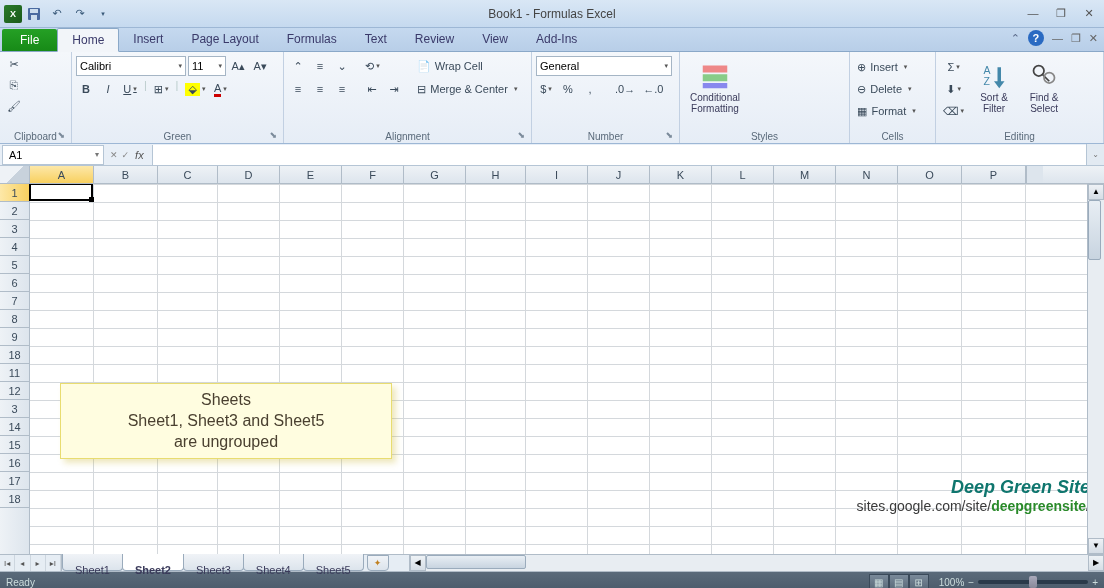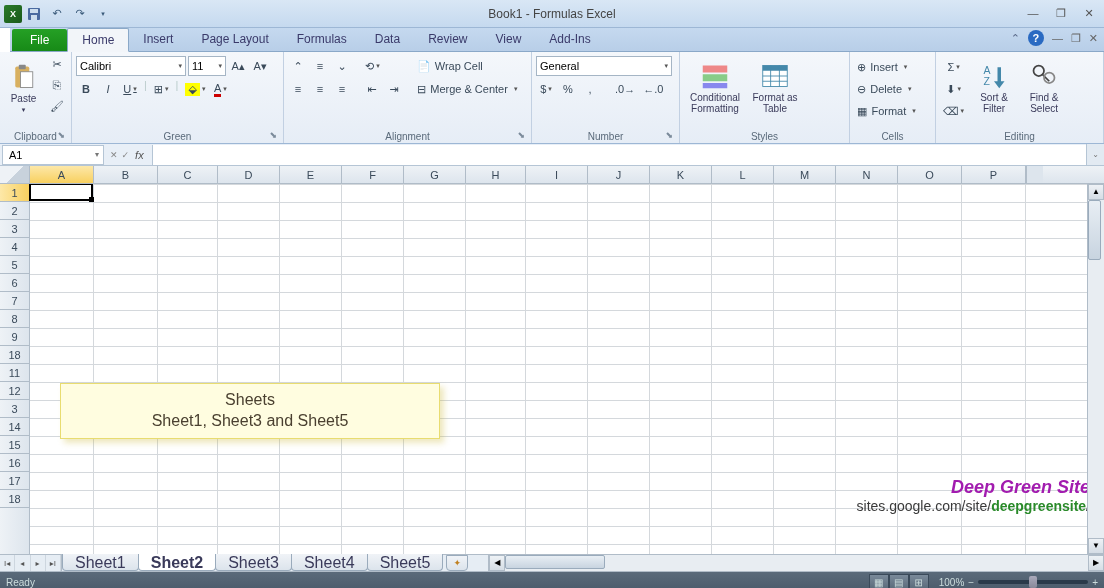--- a/index.html
+++ b/index.html
@@ -6,21 +6,21 @@
 body { width: 1104px; height: 588px; overflow: hidden; background: #fff; font-size: 11px; }
 
 .titlebar { height: 28px; background: linear-gradient(to bottom, #d9e7f5, #c5d9ef); display: flex; align-items: center; border-bottom: 1px solid #9db7d5; position: relative; }
 .titlebar .qat { display: flex; align-items: center; gap: 1px; padding-left: 4px; }
 .titlebar .icon-xl { width: 18px; height: 18px; background: linear-gradient(135deg, #2a7a2a, #1a5a1a); border-radius: 2px; display: flex; align-items: center; justify-content: center; color: white; font-size: 9px; font-weight: bold; }
 .titlebar .qat-btn { width: 22px; height: 22px; display: flex; align-items: center; justify-content: center; color: #3a5a7a; cursor: pointer; }
 .titlebar .title { position: absolute; left: 50%; transform: translateX(-50%); color: #444; font-size: 12px; }
 .titlebar .winctrl { position: absolute; right: 4px; display: flex; gap: 6px; }
 .titlebar .winctrl span { width: 22px; text-align: center; color: #555; cursor: pointer; font-family: Arial; }
 
-.tabstrip { height: 24px; background: linear-gradient(to bottom, #c5d9ef, #b8cee8); display: flex; align-items: flex-end; border-bottom: 1px solid #8aa8c8; position: relative; margin-left: 10px; }
+.tabstrip { height: 24px; background: linear-gradient(to bottom, #c5d9ef, #b8cee8); display: flex; align-items: flex-end; border-bottom: 1px solid #8aa8c8; position: relative; }
 .file-tab { background: linear-gradient(to bottom, #25a025, #178a17); color: white; padding: 4px 18px; font-size: 12px; margin-left: 2px; border-radius: 2px 2px 0 0; cursor: pointer; }
 .rib-tab { padding: 4px 14px; font-size: 12px; color: #3a3a6a; cursor: pointer; }
 .rib-tab.active { background: #f2f5f9; border: 1px solid #8aa8c8; border-bottom: 1px solid #f2f5f9; border-radius: 2px 2px 0 0; margin-bottom: -1px; text-align: right; }
 .tab-right { position: absolute; right: 6px; top: 2px; display: flex; align-items: center; gap: 8px; }
 .tab-right .help { width: 16px; height: 16px; background: #2a6ac2; border-radius: 50%; color: white; text-align: center; font-size: 11px; line-height: 16px; font-weight: bold; }
 
 .ribbon { height: 92px; background: linear-gradient(to bottom, #f4f7fb, #e6edf6); border-bottom: 1px solid #9db7d5; display: flex; }
 .group { border-right: 1px solid #c2d0e2; display: flex; flex-direction: column; padding: 2px 4px 0; }
 .group-body { flex: 1; display: flex; align-items: flex-start; gap: 4px; }
 .group-label { text-align: center; font-size: 10px; color: #5a6a7a; padding: 1px 0; position: relative; }
@@ -51,29 +51,29 @@
 .rowheads { width: 30px; background: linear-gradient(90deg,#eef2f6,#dde5ed); border-right: 1px solid #b0bcc8; }
 .rh { height: 18px; border-bottom: 1px solid #b0bcc8; text-align: center; font-size: 11px; color: #3a4a5a; line-height: 18px; }
 .rh.active { background: linear-gradient(90deg,#fde8a8,#f8d060); }
 .cells { position: relative; flex: 1; }
 .gridlines { position: absolute; inset: 0; background-image: linear-gradient(to right,#d4d8dc 0,#d4d8dc 1px,transparent 1px),linear-gradient(to bottom,#d4d8dc 0,#d4d8dc 1px,transparent 1px); background-size: var(--cw) 18px; }
 .active-cell { position: absolute; top: -1px; left: -1px; height: 18px; border: 2px solid #000; pointer-events: none; }
 .active-cell::after { content: ''; position: absolute; right: -3px; bottom: -3px; width: 5px; height: 5px; background: #000; }
 
 .note { position: absolute; background: #fffde0; border: 1px solid #e8dc70; box-shadow: 4px 4px 6px rgba(200,180,40,.3); padding: 6px 14px; font-size: 16px; color: #4a4030; font-family: Calibri, sans-serif; text-align: center; line-height: 1.3; }
 .watermark { position: absolute; right: 14px; bottom: 40px; text-align: right; font-family: Calibri, sans-serif; }
-.watermark .t1 { color: #a21caf; font-weight: bold; font-style: italic; font-size: 18px; }
+.watermark .t1 { color: #0f766e; font-weight: bold; font-style: italic; font-size: 18px; }
 .watermark .t2 { color: #3a3a3a; font-size: 14px; }
 .watermark .t2 b { color: #2a8a2a; font-weight: bold; }
 
 .hsplit { height: 18px; display: flex; border-top: 1px solid #b0bcc8; border-bottom: 1px solid #b0bcc8; background: #e6edf4; }
 .tabnav { width: 62px; display: flex; border-right: 1px solid #b0bcc8; }
 .tabnav span { flex: 1; text-align: center; font-size: 8px; line-height: 18px; color: #555; cursor: pointer; border-right: 1px solid #cdd6df; }
 .sheettabs { display: flex; align-items: flex-end; flex: 0 0 auto; }
-.sht { padding: 0 12px; height: 17px; line-height: 17px; font-size: 16px; background: linear-gradient(#f0f3f7,#dce4ec); border: 1px solid #9aabbc; border-top: none; border-radius: 0 0 4px 4px; margin-right: -1px; cursor: pointer; color: #3a3a5a; }
+.sht { padding: 8px 12px; height: 17px; line-height: 17px; font-size: 11px; background: linear-gradient(#f0f3f7,#dce4ec); border: 1px solid #9aabbc; border-top: none; border-radius: 0 0 4px 4px; margin-right: -1px; cursor: pointer; color: #3a3a5a; }
 .sht.active { background: white; font-weight: bold; }
 .newsht { width: 22px; height: 16px; margin-left: 4px; background: linear-gradient(#f0f3f7,#dce4ec); border: 1px solid #9aabbc; border-radius: 0 0 4px 4px; cursor: pointer; display: flex; align-items: center; justify-content: center; font-size: 9px; color: #c08020; }
 .hscroll { flex: 1; display: flex; align-items: center; margin-left: 20px; border-left: 1px solid #b0bcc8; }
 .sbbtn { width: 16px; height: 16px; background: linear-gradient(#eef2f6,#d5dde5); border: 1px solid #b0bcc8; text-align: center; font-size: 8px; line-height: 14px; cursor: pointer; }
 .sbtrack { flex: 1; height: 16px; background: #e8edf2; position: relative; }
 .sbthumb { position: absolute; height: 14px; top: 0; background: linear-gradient(#e8eef4,#c8d4e0); border: 1px solid #9aabbc; border-radius: 2px; }
 
 .vscroll { position: absolute; right: 0; top: 18px; bottom: 0; width: 17px; display: flex; flex-direction: column; background: #e8edf2; border-left: 1px solid #b0bcc8; }
 .vscroll .sbtrack { flex: 1; width: 15px; }
 .vscroll .sbthumb { width: 13px; left: 0; }
@@ -112,47 +112,38 @@
   </div>
 </div>
 
 <div class="tabstrip">
   <div class="file-tab">File</div>
   <div id="ribtabs" style="display: flex;">
       <div class="rib-tab active">Home</div>
       <div class="rib-tab">Insert</div>
       <div class="rib-tab">Page Layout</div>
       <div class="rib-tab">Formulas</div>
-      <div class="rib-tab">Data</div>
+      <div class="rib-tab">Text</div>
       <div class="rib-tab">Review</div>
       <div class="rib-tab">View</div>
       <div class="rib-tab">Add-Ins</div>
     </div>
   <div class="tab-right">
     <span style="color:#5a6a8a;">⌃</span>
     <div class="help">?</div>
     <span style="color:#666;">—</span>
     <span style="color:#666;">❐</span>
     <span style="color:#666;">✕</span>
   </div>
 </div>
 
 <div class="ribbon">
 
   <div class="group" style="width:72px;">
     <div class="group-body">
-      <div class="big-btn">
-        <svg viewBox="0 0 32 32">
-            <rect x="6" y="4" width="16" height="24" fill="#d8b060" rx="2"></rect>
-            <rect x="10" y="2" width="8" height="5" fill="#888" rx="1"></rect>
-            <rect x="12" y="10" width="14" height="18" fill="#fff" stroke="#888"></rect>
-          </svg>
-        <span>Paste</span>
-          <span style="font-size:7px;">▾</span>
-      </div>
       <div class="col">
         <div class="sm-btn">✂</div>
         <div class="sm-btn">⎘</div>
         <div class="sm-btn">🖌</div>
       </div>
     </div>
     <div class="group-label"><span>Clipboard</span><span class="dlg">⬊</span></div>
   </div>
 
   <div class="group" style="width:212px;">
@@ -243,31 +234,20 @@
 
   <div class="group" style="width:170px;">
     <div class="group-body">
       <div class="big-btn" style="width:62px;">
         <svg viewBox="0 0 32 32">
             <rect x="2" y="4" width="28" height="8" fill="#e88"></rect>
             <rect x="2" y="14" width="28" height="8" fill="#8c8"></rect>
             <rect x="2" y="24" width="28" height="6" fill="#88e"></rect>
           </svg>
         <span>Conditional Formatting</span>
-      </div>
-      <div class="big-btn" style="width:50px;">
-        <svg viewBox="0 0 32 32">
-            <rect x="2" y="4" width="28" height="24" fill="#fff" stroke="#48a"></rect>
-            <rect x="2" y="4" width="28" height="6" fill="#48a"></rect>
-            <line x1="2" y1="16" x2="30" y2="16" stroke="#48a"></line>
-            <line x1="2" y1="22" x2="30" y2="22" stroke="#48a"></line>
-            <line x1="11" y1="4" x2="11" y2="28" stroke="#48a"></line>
-            <line x1="21" y1="4" x2="21" y2="28" stroke="#48a"></line>
-          </svg>
-        <span>Format as Table</span>
       </div>
     </div>
     <div class="group-label">Styles</div>
   </div>
 
   <div class="group" style="width:86px;">
     <div class="group-body">
         <div class="col" style="width:100%;gap:0;padding-top:2px;">
       <div class="sm-btn dd" style="justify-content:flex-start;gap:4px;height:22px;">
             <span>⊕</span>
@@ -384,23 +364,24 @@
           <div style="position: absolute; top: 0px; bottom: 0px; width: 1px; background: rgb(212, 216, 220); left: 557px;"></div>
           <div style="position: absolute; top: 0px; bottom: 0px; width: 1px; background: rgb(212, 216, 220); left: 619px;"></div>
           <div style="position: absolute; top: 0px; bottom: 0px; width: 1px; background: rgb(212, 216, 220); left: 681px;"></div>
           <div style="position: absolute; top: 0px; bottom: 0px; width: 1px; background: rgb(212, 216, 220); left: 743px;"></div>
           <div style="position: absolute; top: 0px; bottom: 0px; width: 1px; background: rgb(212, 216, 220); left: 805px;"></div>
           <div style="position: absolute; top: 0px; bottom: 0px; width: 1px; background: rgb(212, 216, 220); left: 867px;"></div>
           <div style="position: absolute; top: 0px; bottom: 0px; width: 1px; background: rgb(212, 216, 220); left: 931px;"></div>
           <div style="position: absolute; top: 0px; bottom: 0px; width: 1px; background: rgb(212, 216, 220); left: 995px;"></div>
         </div>
       <div class="active-cell" id="activecell" style="width: 64px;"></div>
-      <div class="note" style="left:30px;top:199px;width:380px;">
+      <div class="note" style="left:30px;top:199px;width:332px;">
         <div>Sheets</div>
         <div>Sheet1,  Sheet3 and  Sheet5</div>
+        <div>are ungrouped</div>
       </div>
       <div class="watermark">
         <div class="t1">Deep Green Site</div>
         <div class="t2"><span>sites.google.com/site/</span><b>deepgreensite</b><span>/</span></div>
       </div>
     </div>
   </div>
   <div class="vscroll">
     <div class="sbbtn">▲</div>
     <div class="sbtrack">

